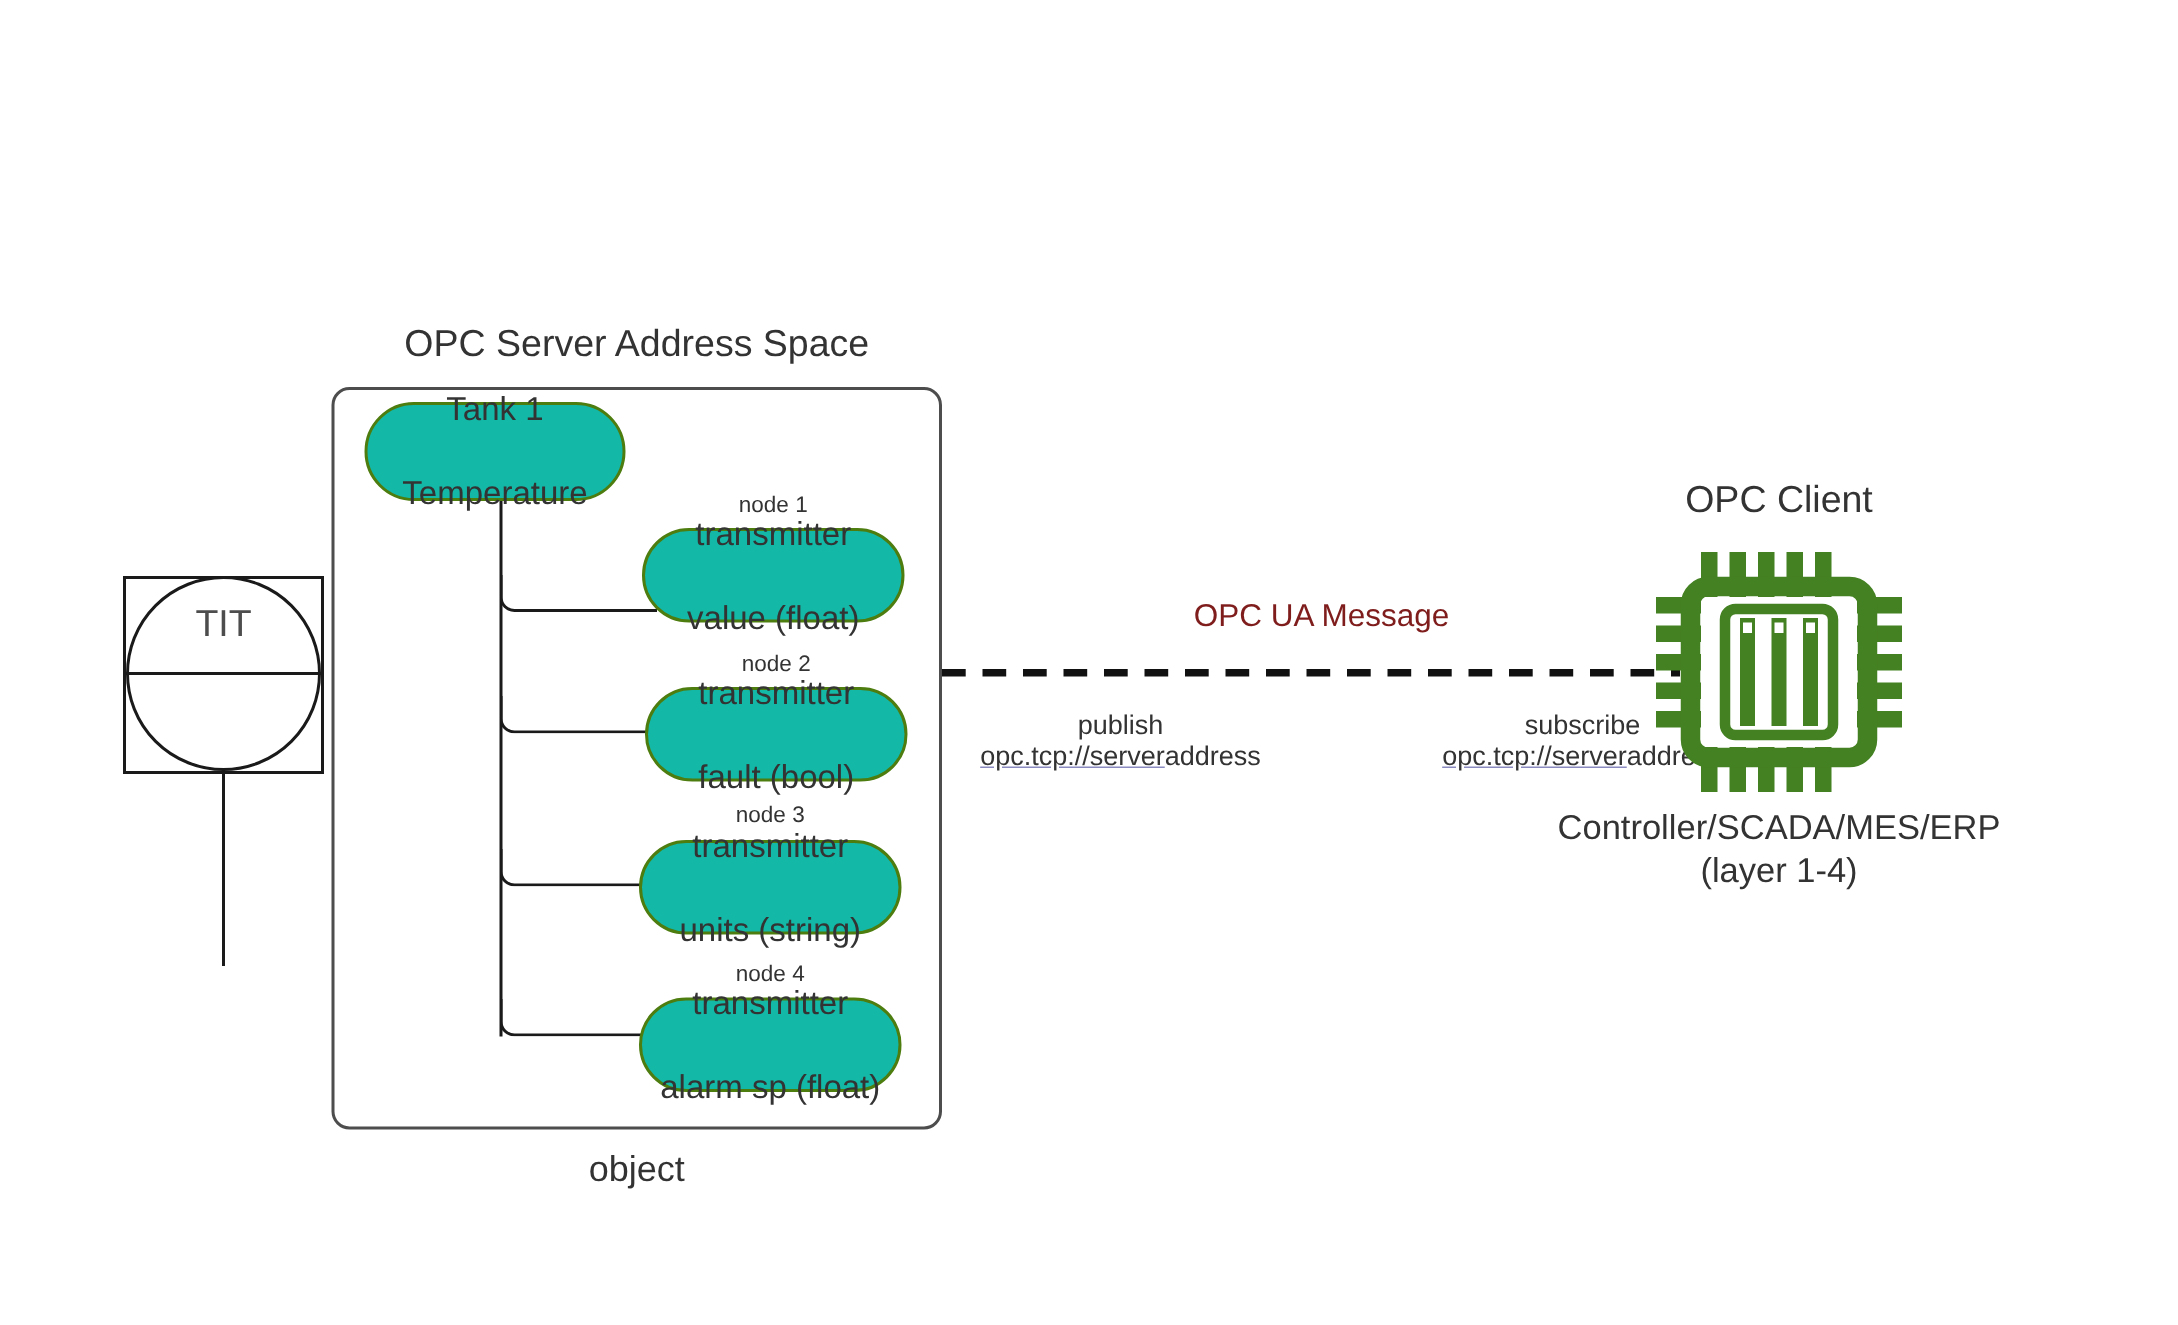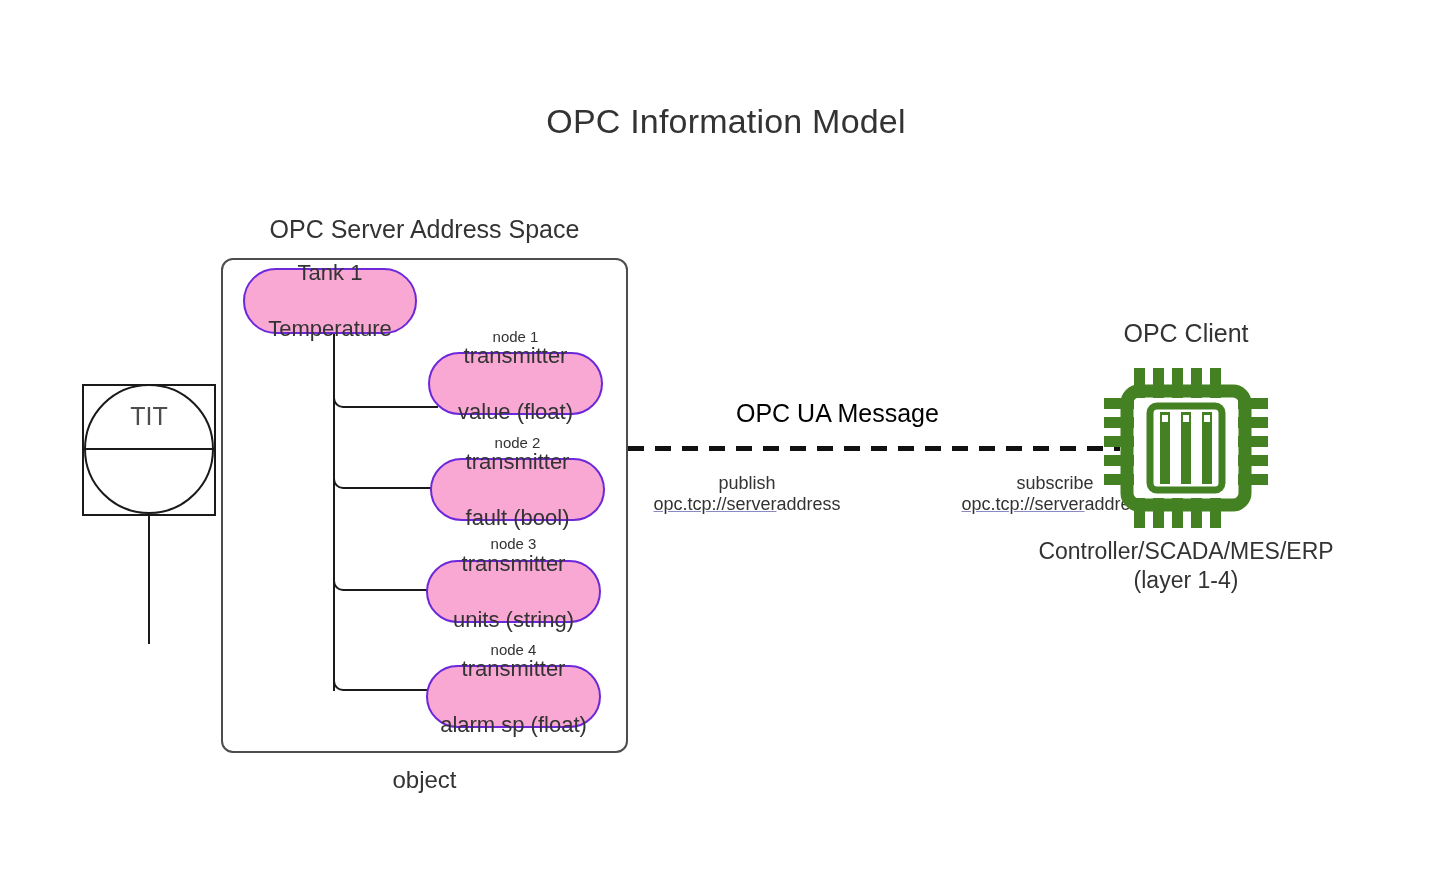--- a/index.html
+++ b/index.html
@@ -42,23 +42,23 @@
     text-align: center;
     white-space: nowrap;
   }
   .node-tag {
     font-size: 15px;
     color: #333333;
     text-align: center;
     white-space: nowrap;
   }
   .msg-label {
-    font-size: 25px;
-    color: #000000;
-    text-align: left;
+    font-size: 21px;
+    color: #7f1d1d;
+    text-align: center;
     white-space: nowrap;
   }
   .small-label {
     font-size: 18px;
     color: #333333;
     text-align: center;
     white-space: nowrap;
     line-height: 21px;
     padding-left: 22px;
   }
@@ -78,22 +78,22 @@
   
   .addr-box {
     border: 2px solid #4d4d4d;
     border-radius: 12px;
     background: transparent;
     box-sizing: border-box;
   }
 
   
   .capsule {
-    border: 2px solid #6d28d9;
-    background: #f9a8d4;
+    border: 2px solid #4d7c0f;
+    background: #14b8a6;
     box-sizing: border-box;
     display: flex;
     align-items: center;
     justify-content: center;
     text-align: center;
     font-size: 22px;
     line-height: 28px;
     color: #333333;
     z-index: 3;
   }
@@ -153,21 +153,20 @@
   }
 
   
   .chip-wrap { z-index: 4; }
 </style>
 </head>
 <body>
 
 <div id="canvas">
 
-  <div class="abs title" style="left:0; top:102px; width:1452px;">OPC Information Model</div>
 
   <div class="abs" style="left:82px; top:384px; width:134px; height:108px;">
     <div class="abs tit-square" style="left:0; top:0; width:134px; height:132px;"></div>
     <div class="abs tit-circle" style="left:2px; top:0px; width:130px; height:130px;"></div>
     <div class="abs tit-divider" style="left:0; top:64px; width:134px;"></div>
     <div class="abs tit-text" style="left:0; top:18px; width:134px;">TIT</div>
   </div>
   <div class="abs tit-stem" style="left:148px; top:514px; height:130px;"></div>
 
   <div class="abs section-label" style="left:221px; top:215px; width:407px;">OPC Server Address Space</div>

